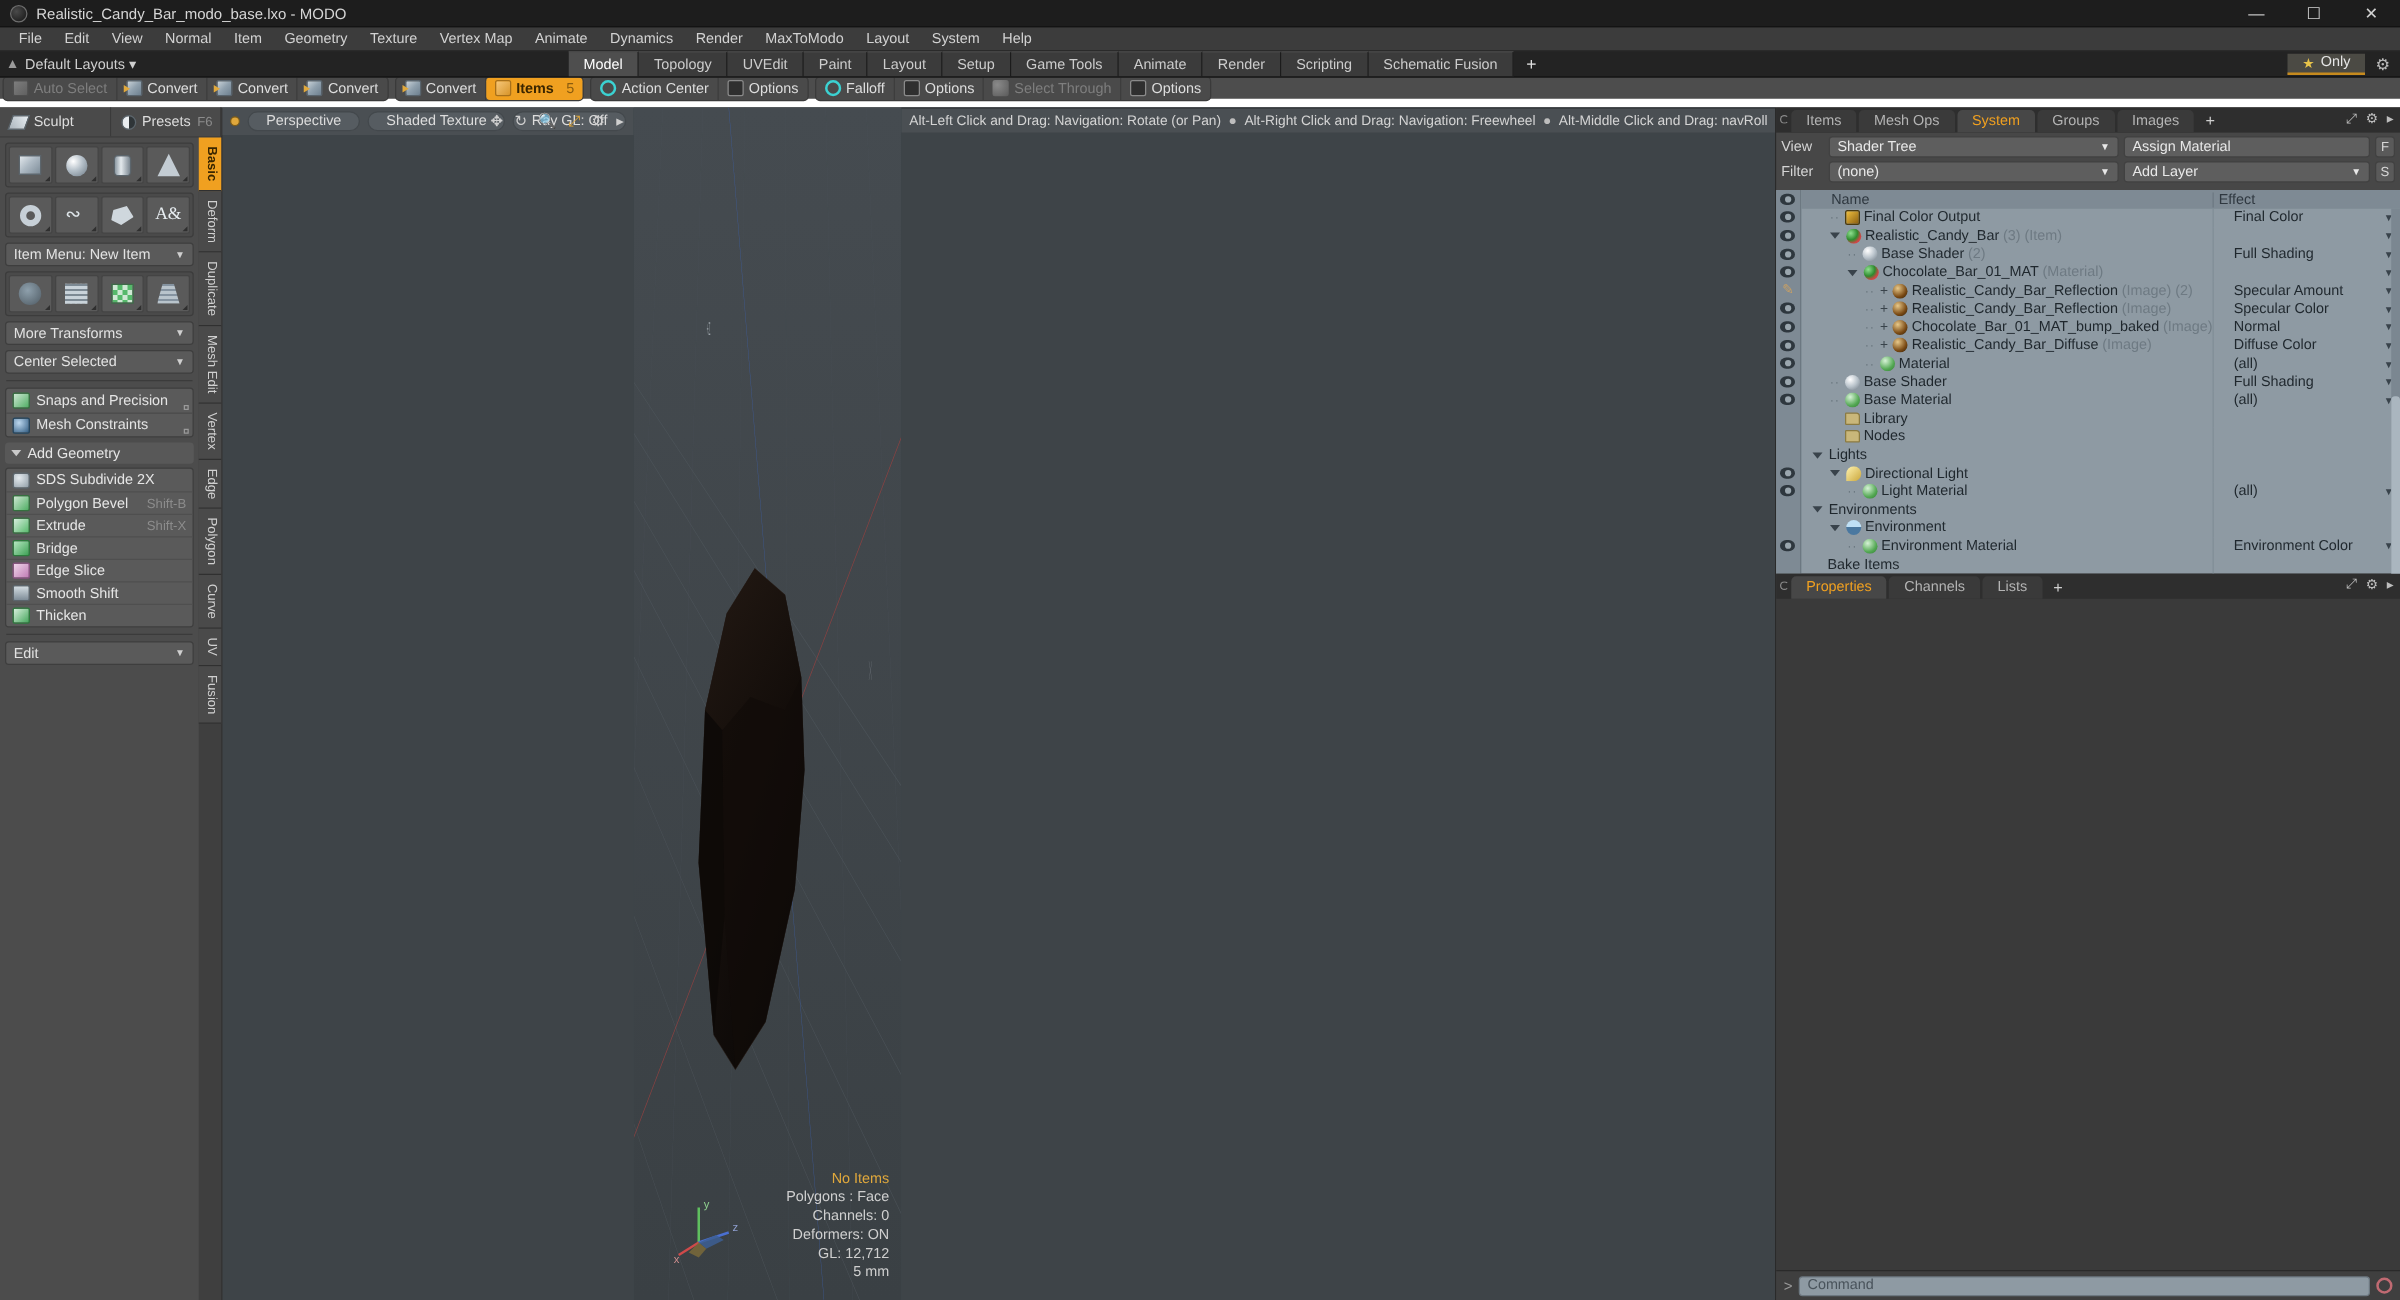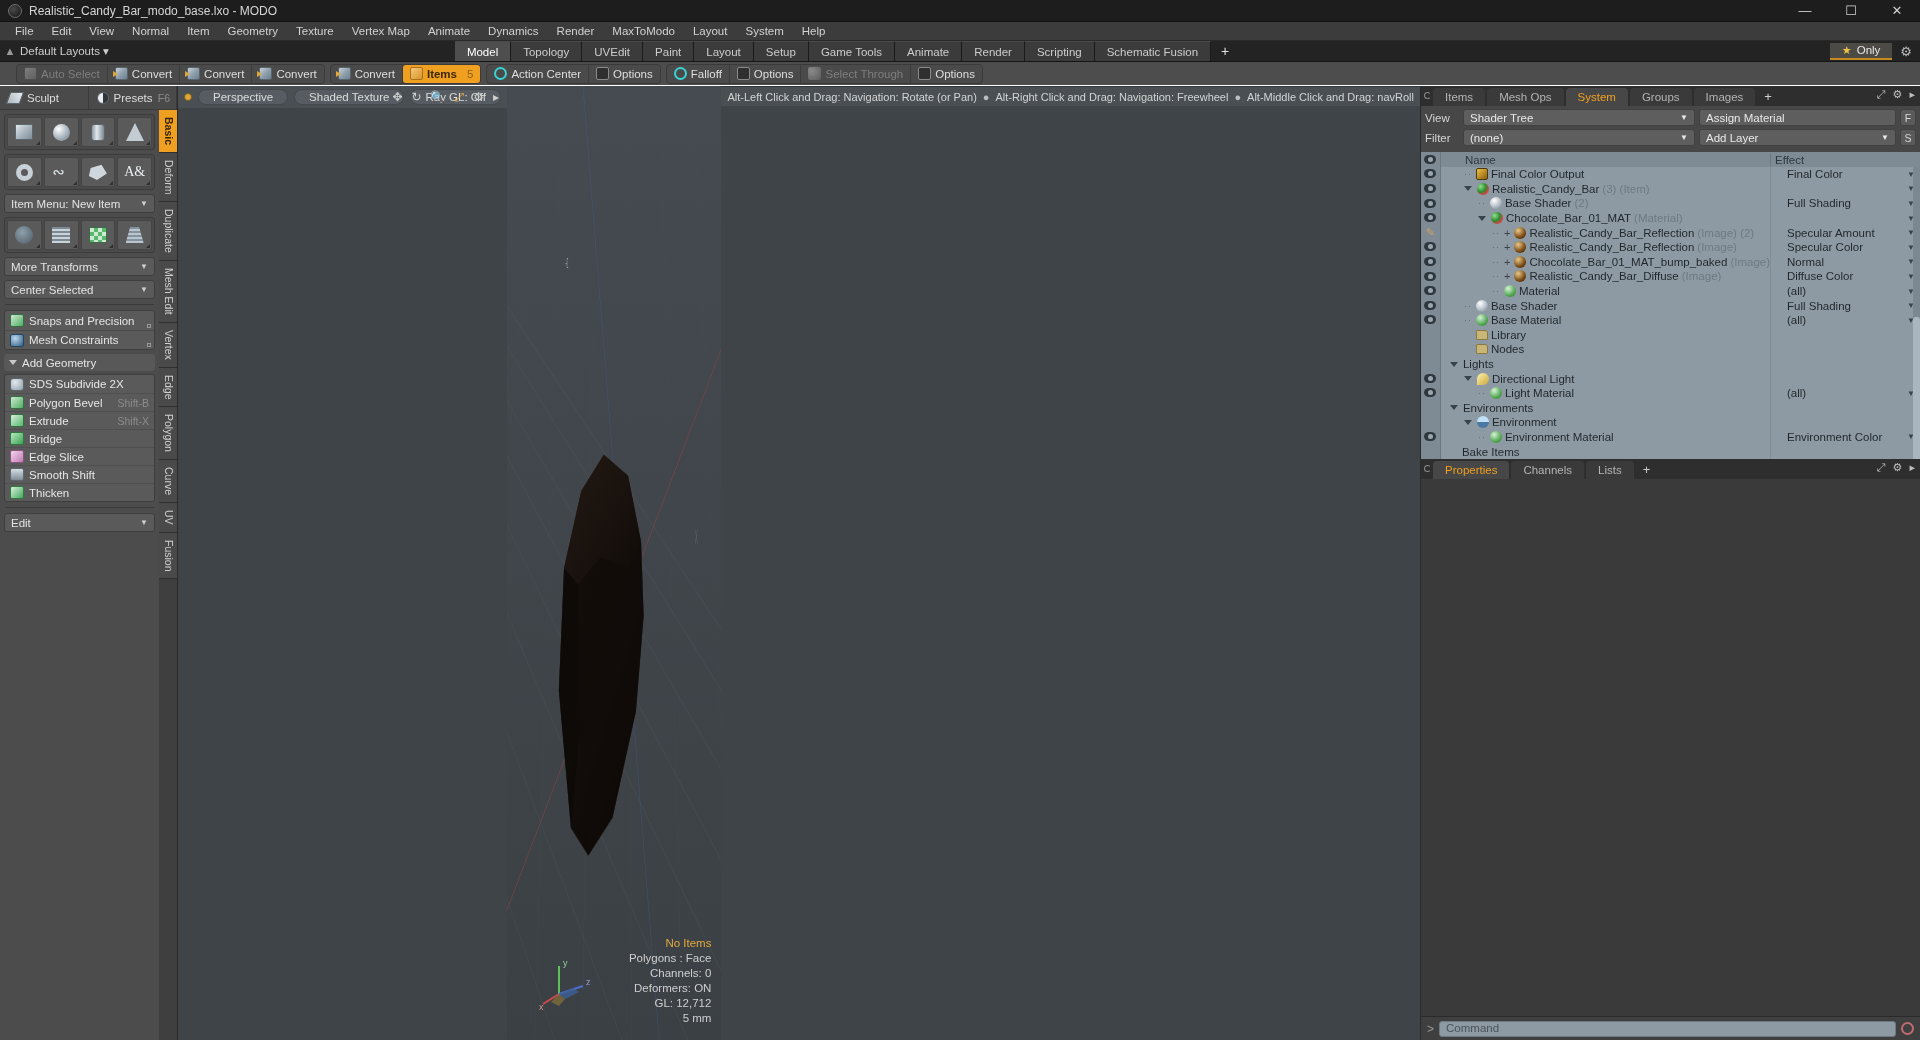--- a/index.html
+++ b/index.html
@@ -57,21 +57,21 @@
   #layoutbar .onlybtn {
     display: flex; align-items: center; gap: 5px; padding: 1px 12px;
     background: #4b4a44; border-bottom: 2px solid #c68a1e; font-size: 11.5px;
     color: #e6e6e6; height: 17px;
   }
   #layoutbar .onlybtn .star { color: #e8c44a; font-size: 11px; }
   #layoutbar .gear { color: #b9b9b9; font-size: 13px; padding: 0 4px; }
   
   #toolrow {
     height: 24px; background: #4d4d4d; display: flex; align-items: center;
-    padding: 0 16px; gap: 0; border-bottom: 1px solid #ffffff;
+    padding: 0 2px; gap: 0; border-bottom: 7px solid #ffffff;
   }
   .tgroup { display: flex; align-items: center; background:#4a4a4a; border:1px solid #3a3a3a; border-radius:4px; height:20px; margin-right:5px; }
   .tbtn {
     display: flex; align-items: center; gap: 4px; padding: 0 7px; height: 18px;
     font-size: 11.5px; color: #dedede; border-right: 1px solid #3d3d3d;
   }
   .tbtn:last-child { border-right: none; }
   .tbtn.dim { color: #7e7e7e; }
   .tbtn.sel { background: #f0a020; color: #3a2600; border-radius: 3px; font-weight: bold; }
   .tbtn .ico { width: 13px; height: 13px; flex: 0 0 auto; display:inline-block; }

